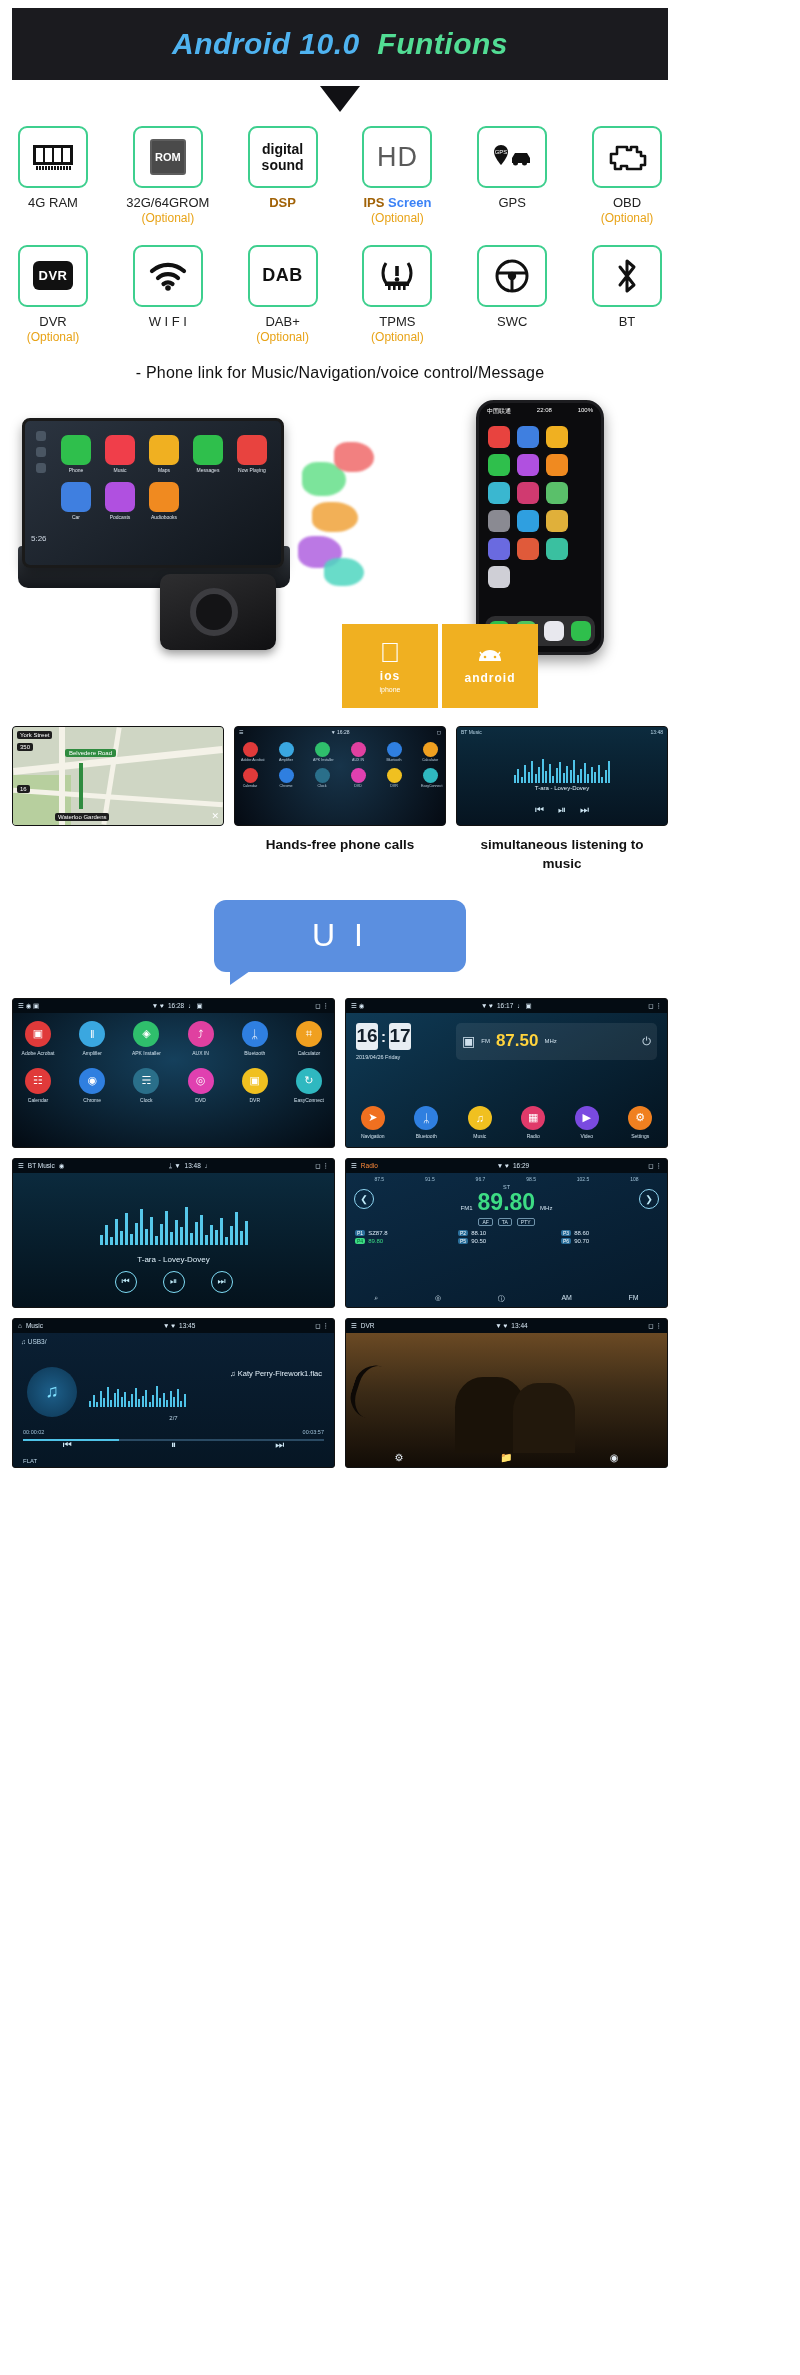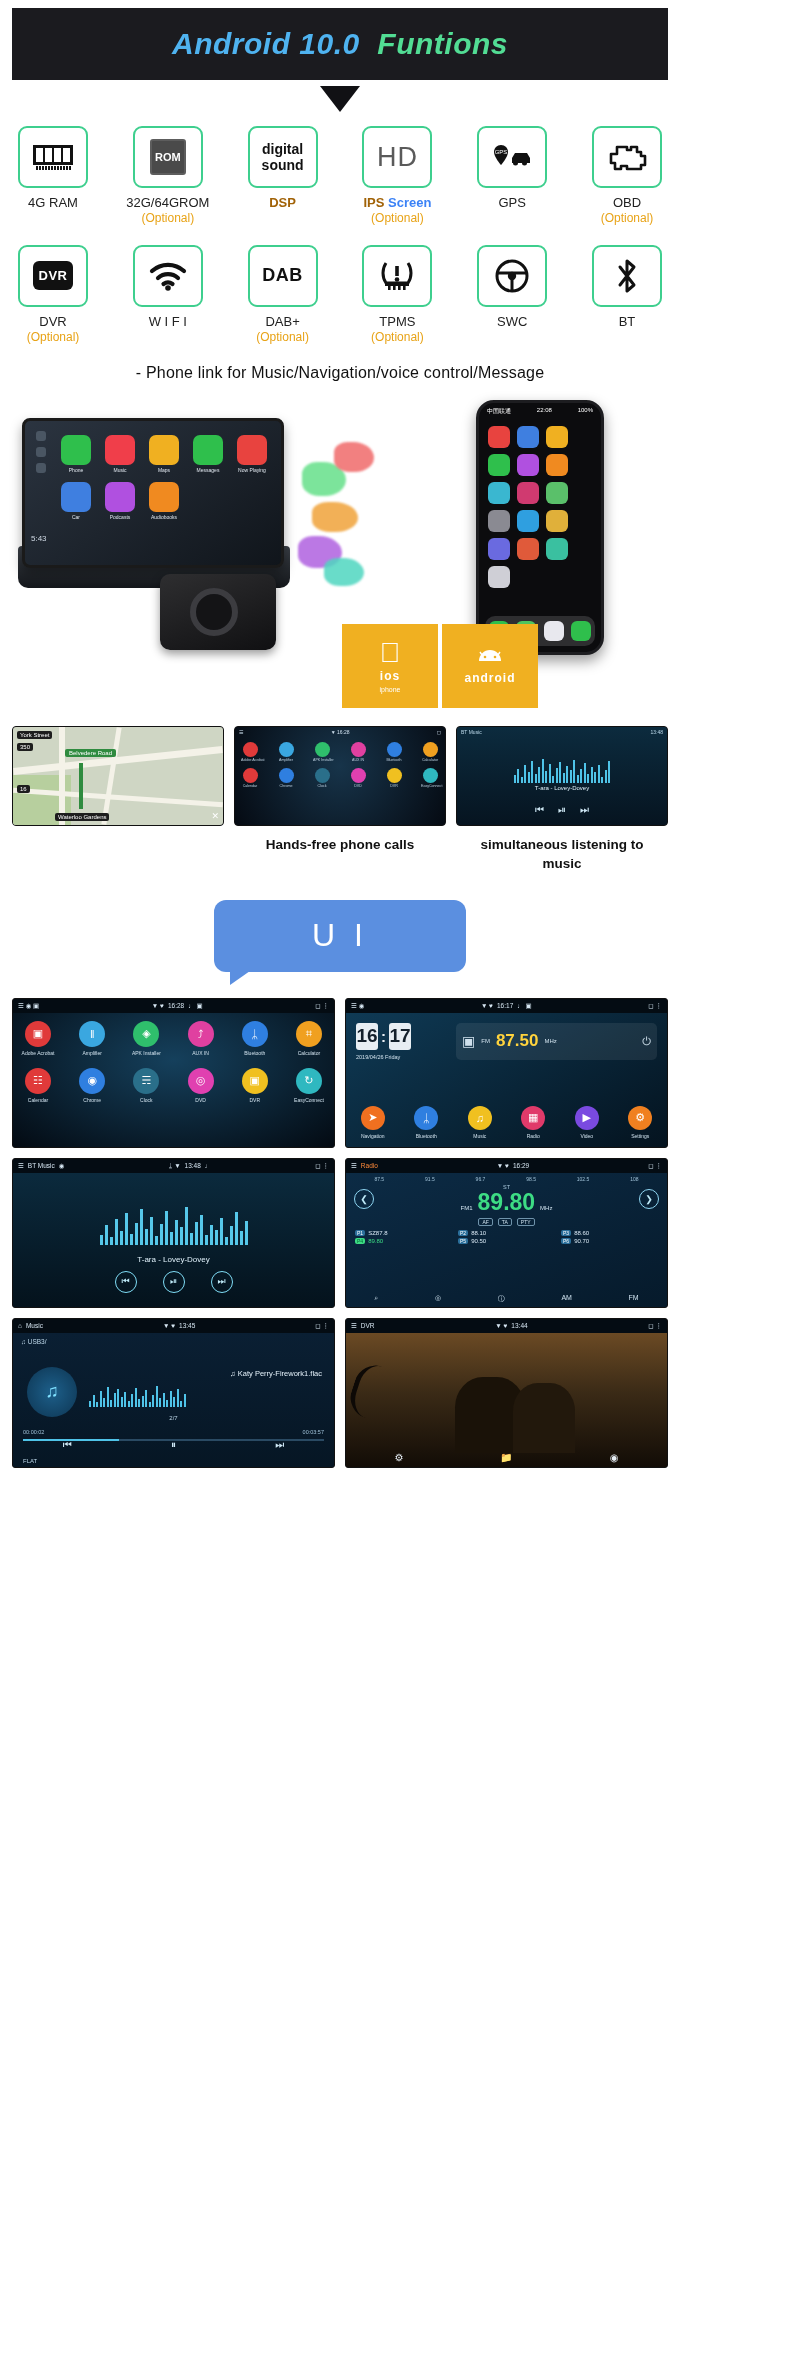--- a/index.html
+++ b/index.html
@@ -452,21 +452,21 @@
           </div>
         <div class="cp-app">
             <div class="sq" style="background:#b050e0"></div>
             <div class="nm">Podcasts</div>
           </div>
         <div class="cp-app">
             <div class="sq" style="background:#f08a20"></div>
             <div class="nm">Audiobooks</div>
           </div>
       </div>
-      <div class="cp-time">5:43</div>
+      <div class="cp-time">5:26</div>
     </div>
 
     <div class="blob" style="left:290px;top:66px;width:44px;height:34px;background:#66e08a;"></div>
     <div class="blob" style="left:322px;top:46px;width:40px;height:30px;background:#f06a6a;"></div>
     <div class="blob" style="left:300px;top:106px;width:46px;height:30px;background:#f0a33a;"></div>
     <div class="blob" style="left:286px;top:140px;width:44px;height:32px;background:#b061e0;"></div>
     <div class="blob" style="left:312px;top:162px;width:40px;height:28px;background:#4fd6c0;"></div>
 
     <div class="hero-phone">
       <div class="ph-status">

